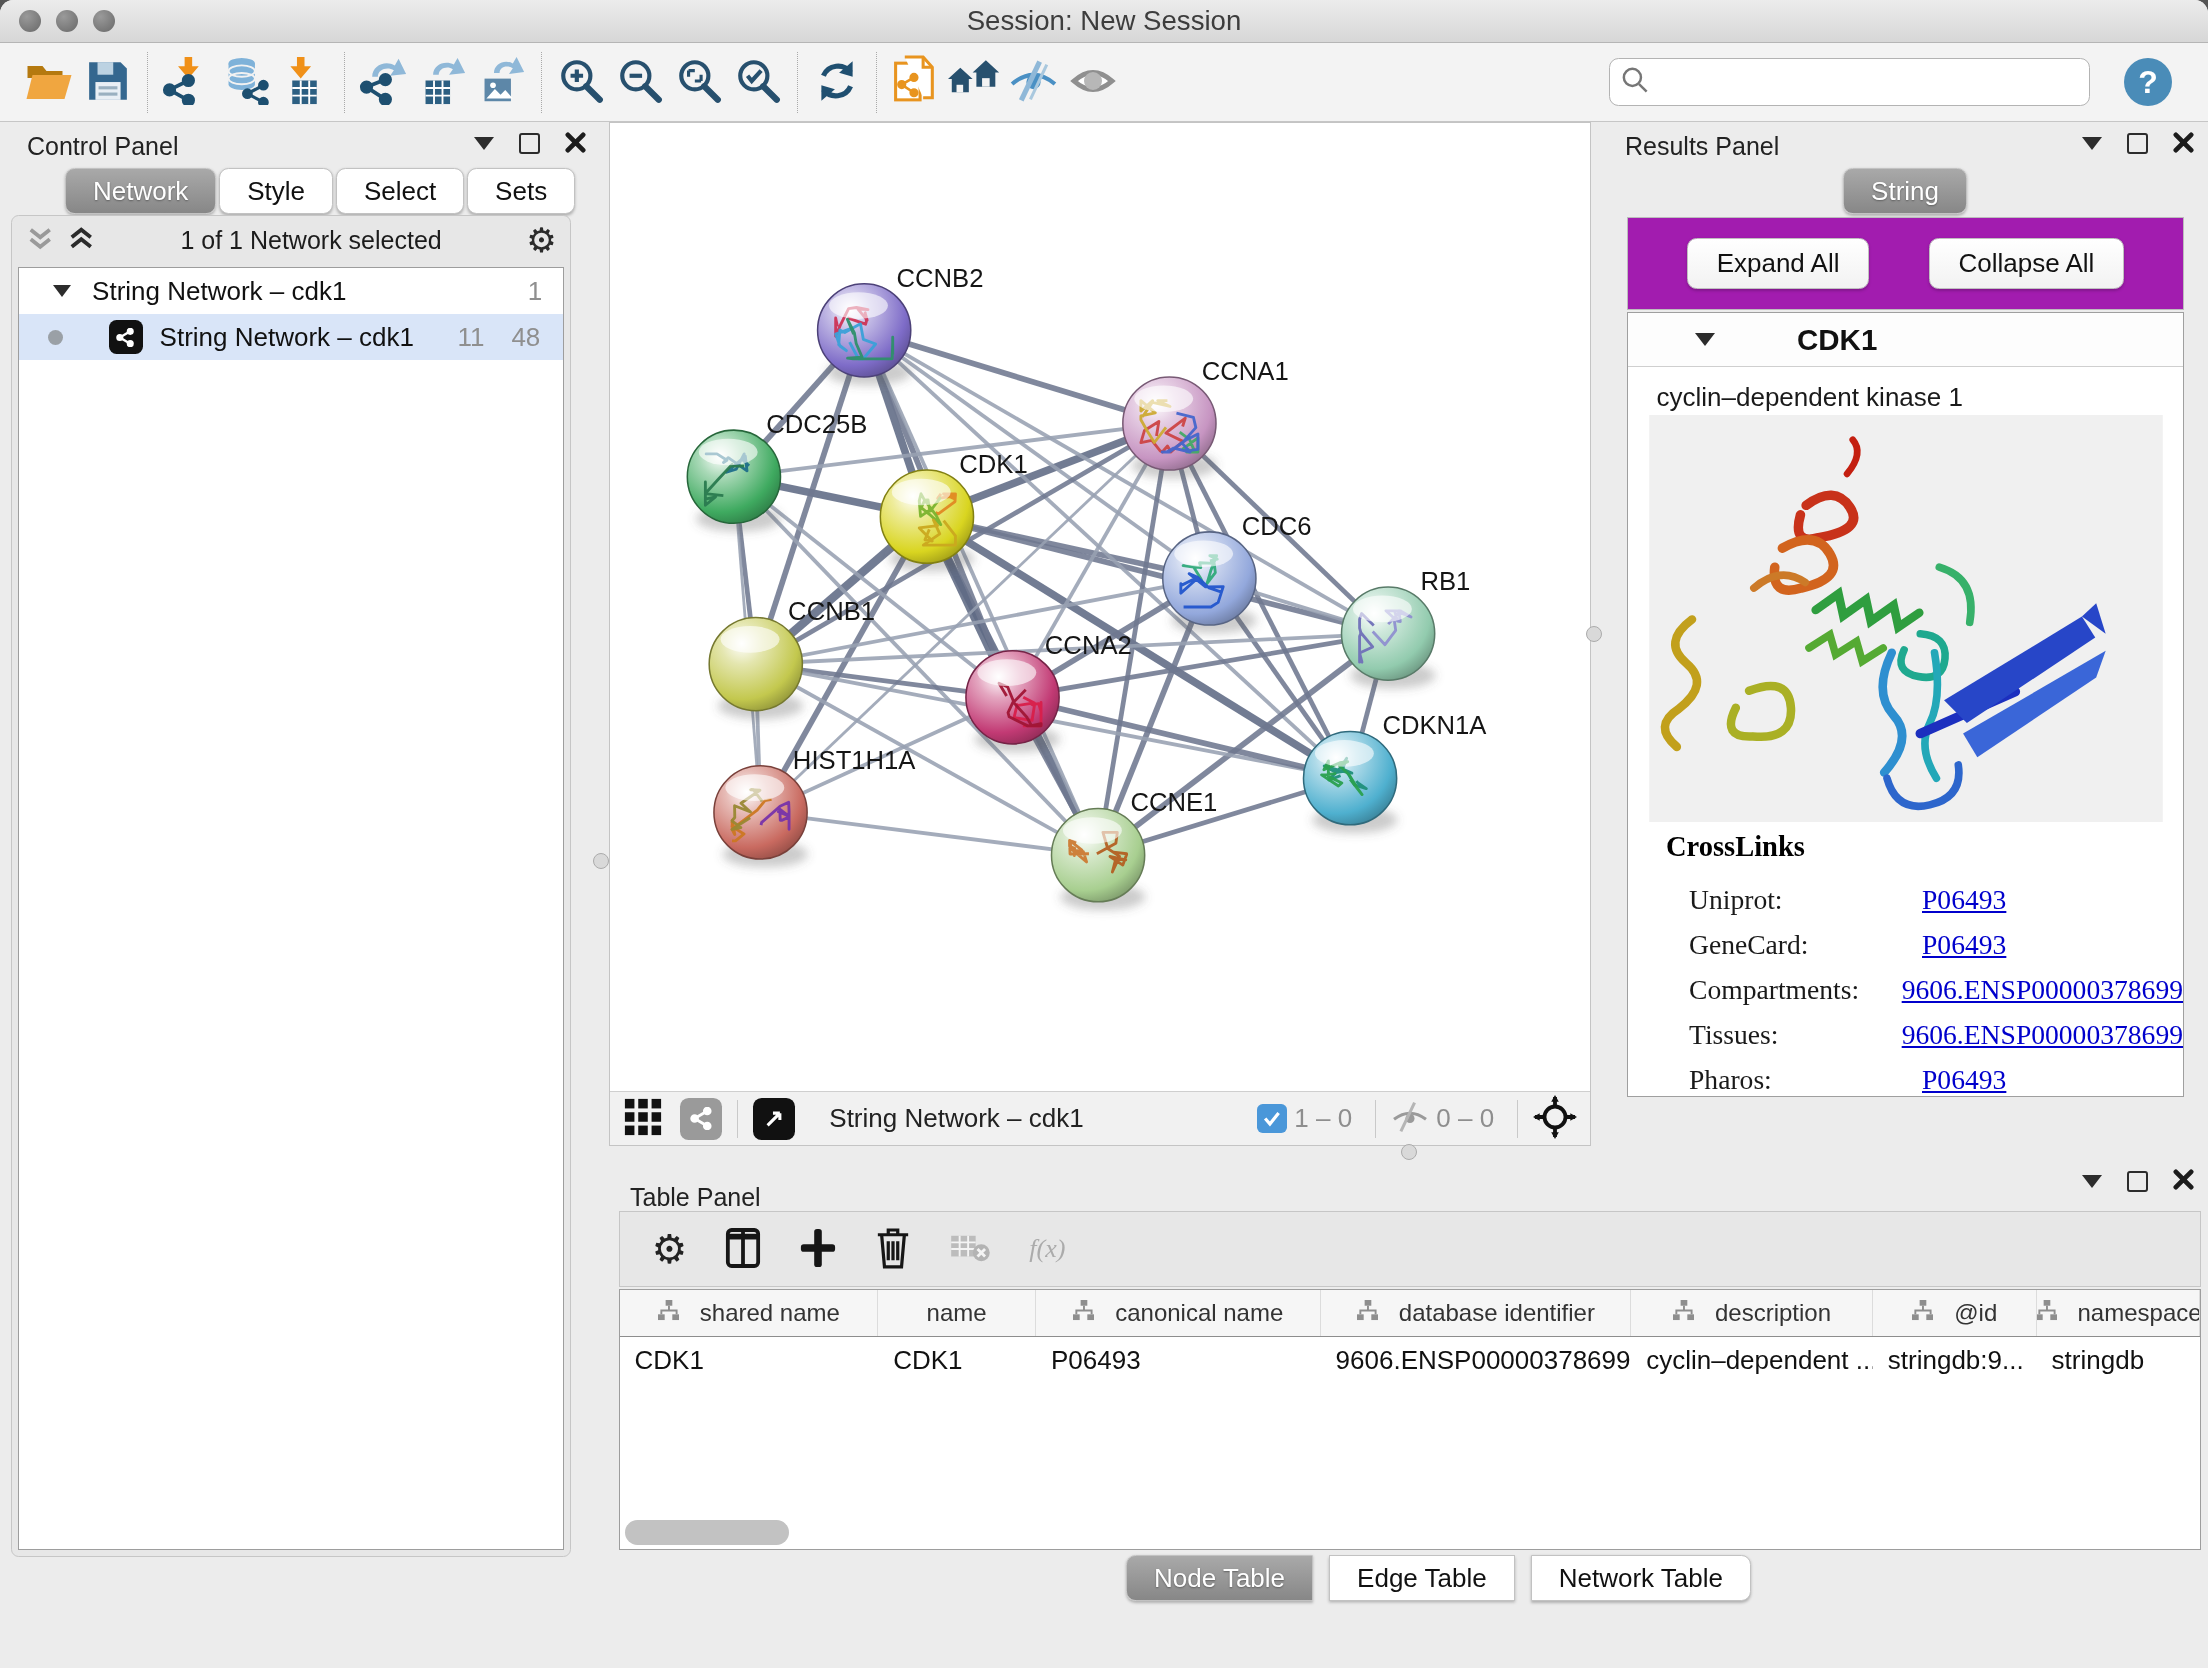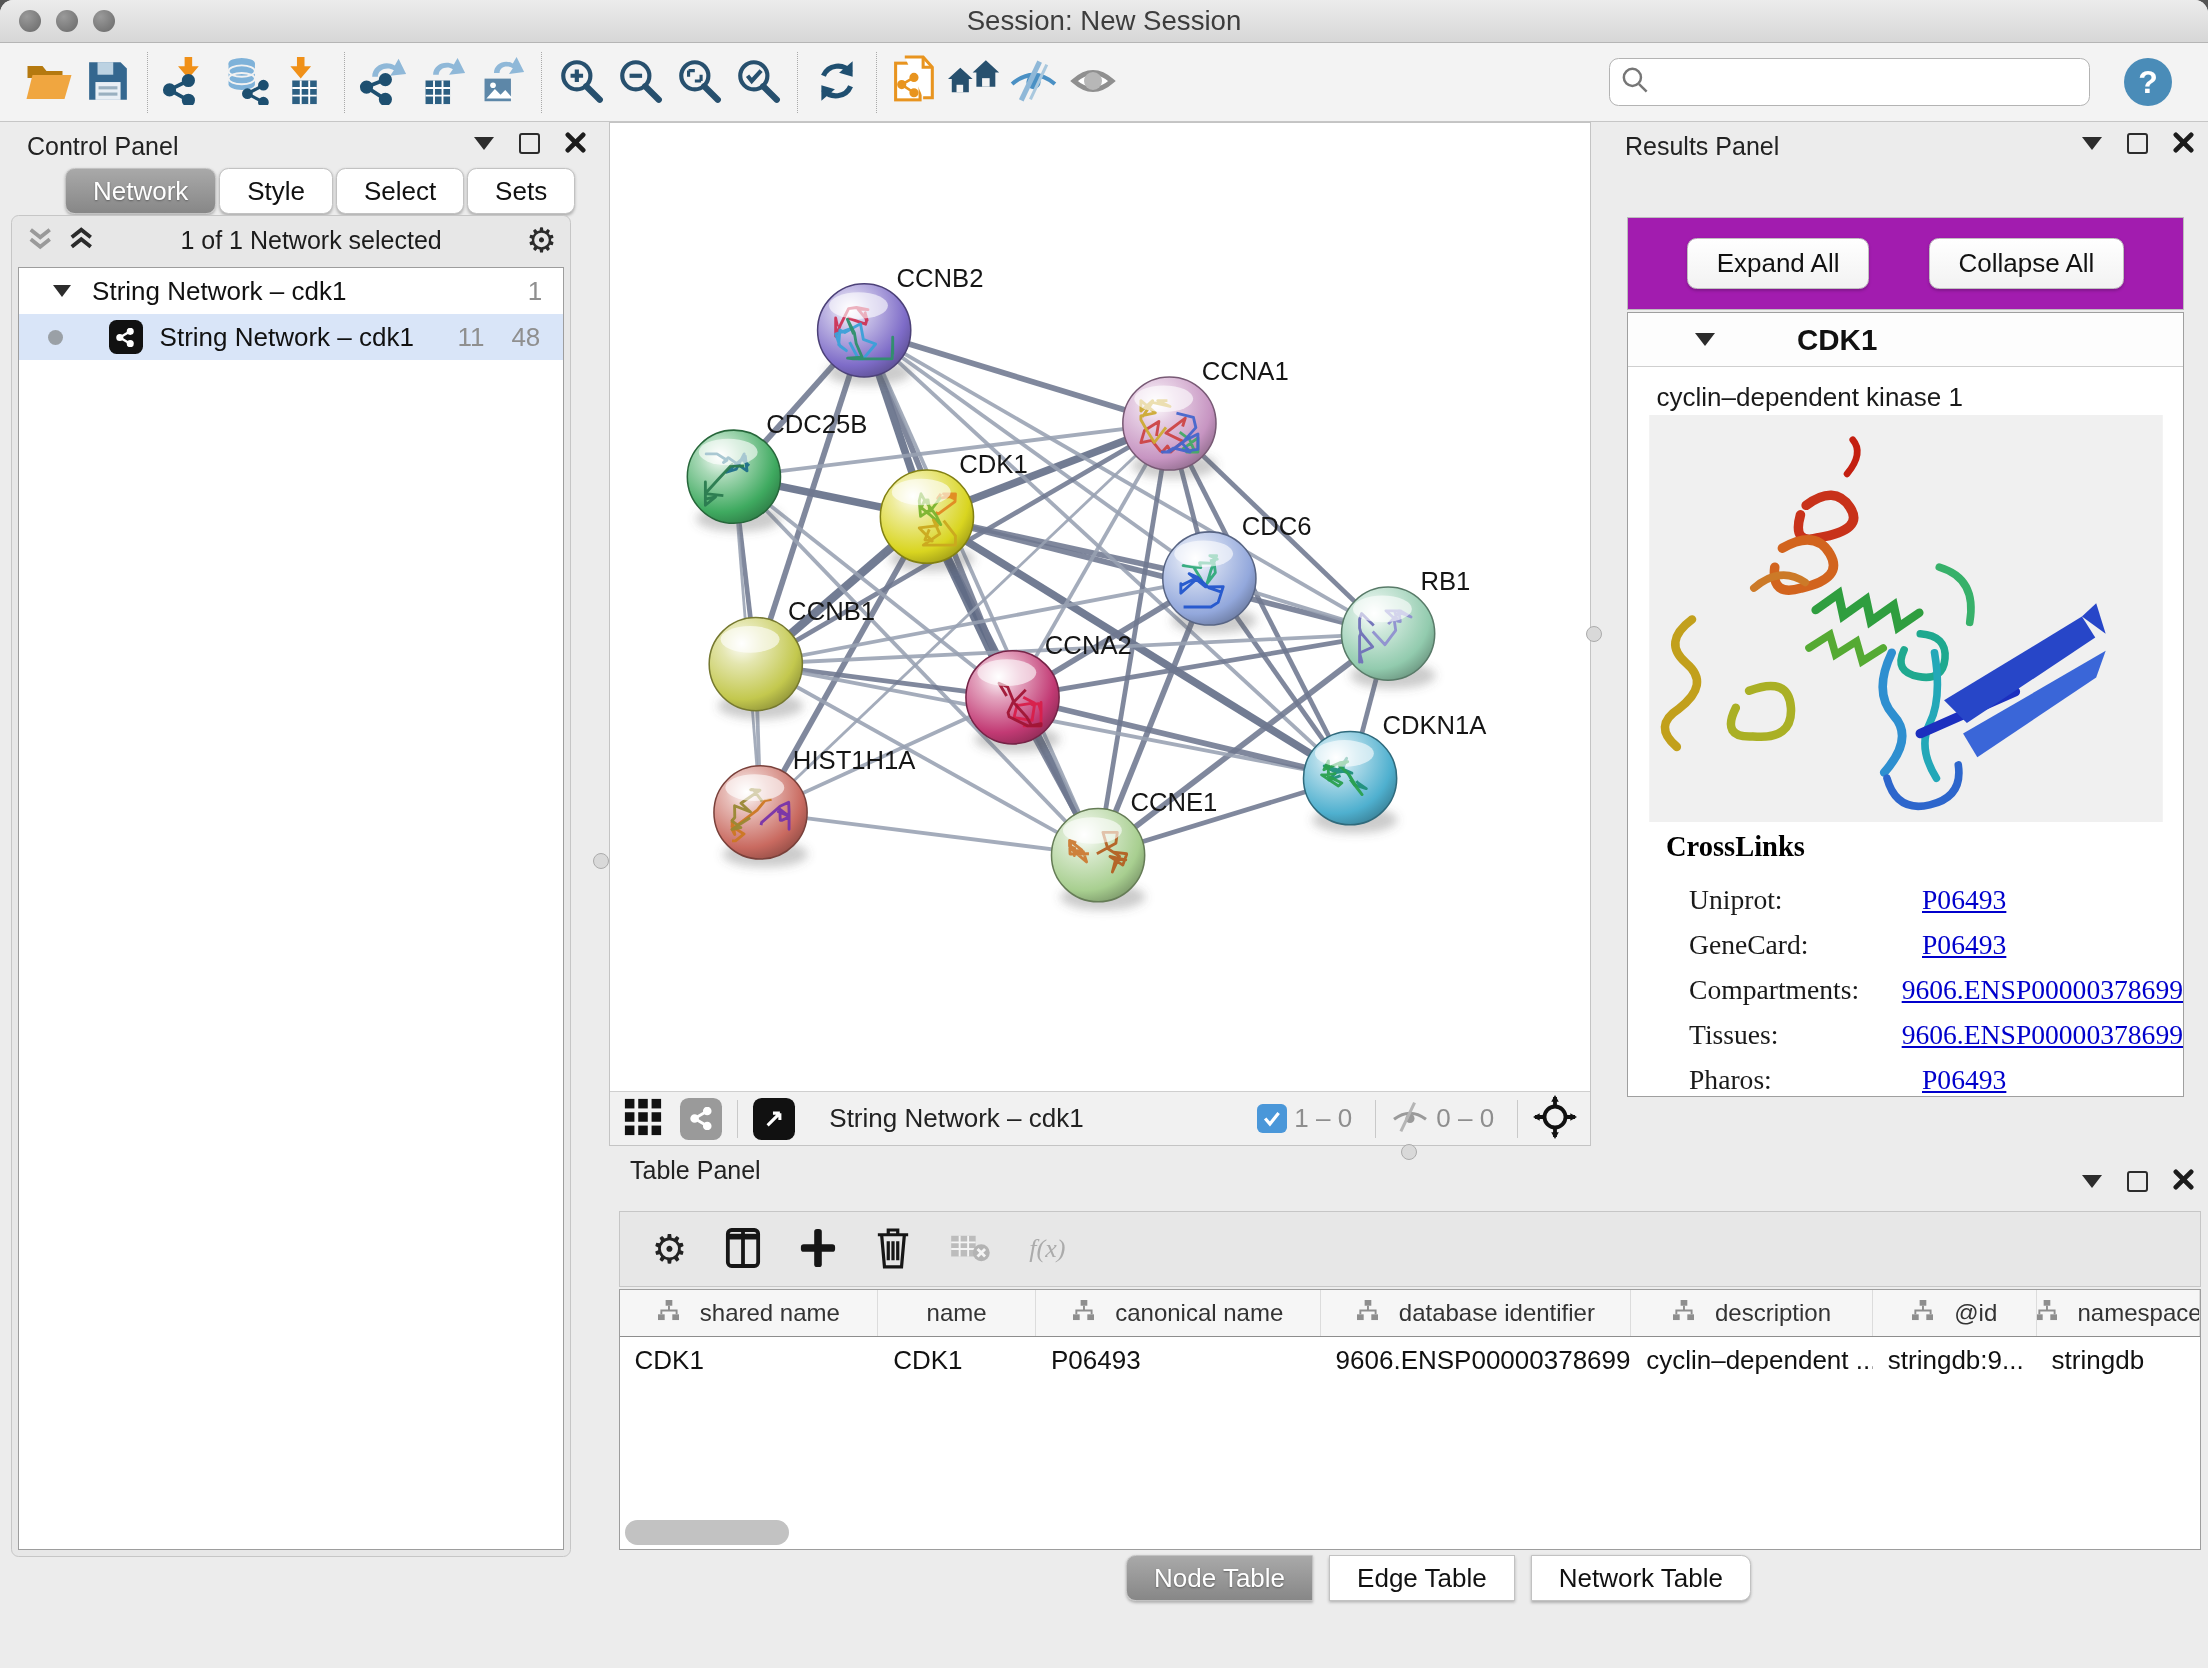--- a/index.html
+++ b/index.html
@@ -69,21 +69,21 @@
   .structwrap{display:flex;justify-content:center;}
   .crosslinks{font-family:"Liberation Serif",serif;padding:5.7px 0 0 38px;}
   .crosslinks h3{font-size:28.5px;margin:3.8px 0 13.3px 0;color:#000;}
   .clrow{display:flex;font-size:27.6px;line-height:45px;}
   .cllabel{width:233px;color:#1a1a1a;padding-left:23px;}
   .cllink{color:#0000cc;text-decoration:underline;}
   
   .grip{width:14.3px;height:14.3px;border-radius:50%;background:#d9d9d9;border:1px solid #ababab;position:absolute;}
   
   .tpanel{position:absolute;left:609px;top:1156px;width:1600px;height:458px;}
-  .tpanel .phead-title{position:absolute;left:21px;top:0;}
+  .tpanel .phead-title{position:absolute;left:21px;top:27px;}
   .tp-toolbar{position:absolute;left:9.5px;right:7.6px;top:55px;height:76px;background:#e7e7e7;
     border:1px solid #c6c6c6;display:flex;align-items:center;gap:38px;padding-left:32px;box-sizing:border-box;}
   .tp-table{position:absolute;left:9.5px;right:7.6px;top:133px;height:261px;background:#fff;border:1px solid #9d9d9d;box-sizing:border-box;}
   .tp-hrow{display:flex;height:46px;background:#f6f6f6;border-bottom:1.9px solid #8d8d8d;}
   .th{display:flex;align-items:center;justify-content:center;gap:20px;font-size:24px;color:#333;
     border-right:1px solid #dcdcdc;box-sizing:border-box;overflow:hidden;white-space:nowrap;}
   .tp-drow{display:flex;height:46px;}
   .td{font-size:26px;color:#111;line-height:46px;padding-left:15px;box-sizing:border-box;overflow:hidden;white-space:nowrap;}
   .hscroll{position:absolute;left:5.7px;right:5.7px;bottom:3.8px;height:25px;}
   .hthumb{position:absolute;left:0;top:0;width:164px;height:25px;border-radius:12.4px;background:#c2c2c2;}
@@ -597,20 +597,23 @@
 
   <div class="rpanel">
     <div class="phead-title">Results Panel</div>
     <div class="picons">
       <span class="tri"></span>
       <span class="floatbox"></span>
       <span><svg width="21" height="21" viewBox="0 0 22 22" stroke="#1c1c1c" stroke-width="5" stroke-linecap="round">
             <path d="M3 3l16 16M19 3L3 19"></path>
           </svg></span>
     </div>
+    <div class="rp-tabwrap">
+        <div class="tab sel">String</div>
+      </div>
     <div class="rp-box1">
       <button class="rbtn">Expand All</button>
       <button class="rbtn">Collapse All</button>
     </div>
     <div class="rp-box2">
       <div class="gene-header">
         <span class="tri"></span>
         <span class="gene-name">CDK1</span>
       </div>
       <div class="gene-desc">cyclin–dependent kinase 1</div>

